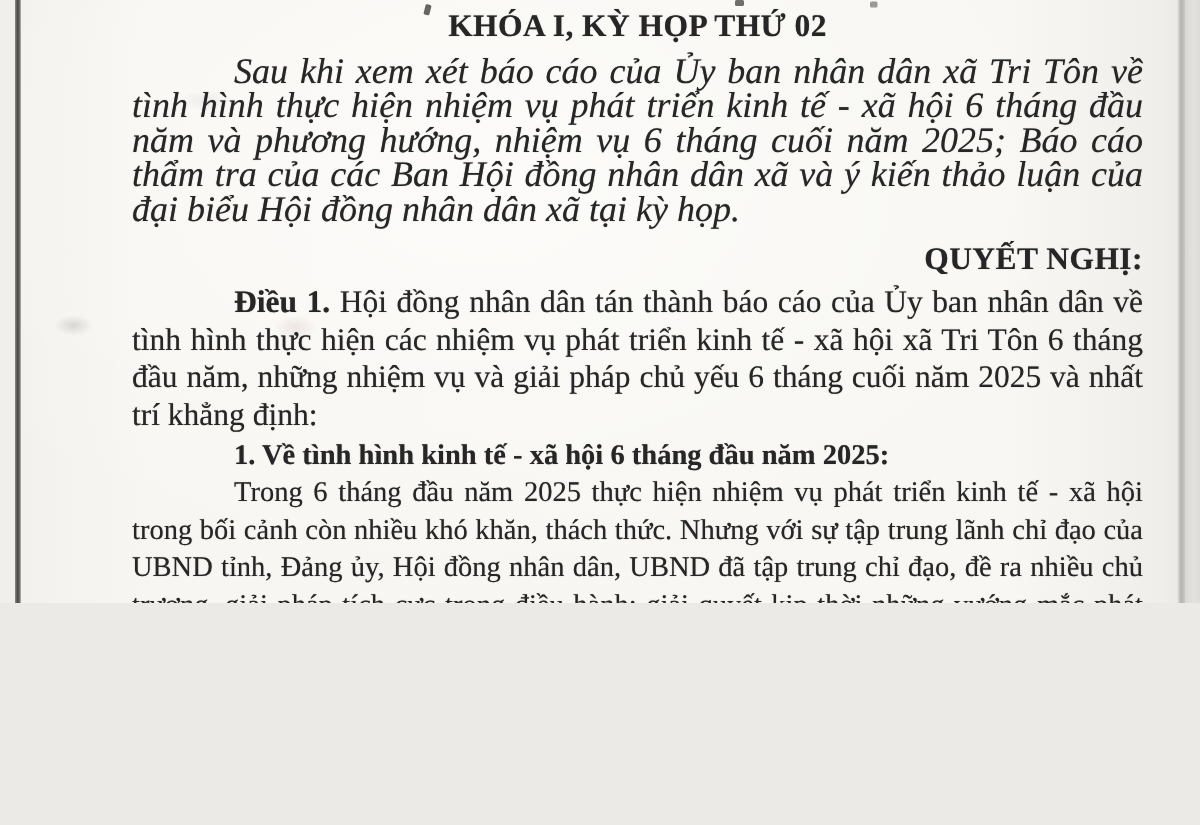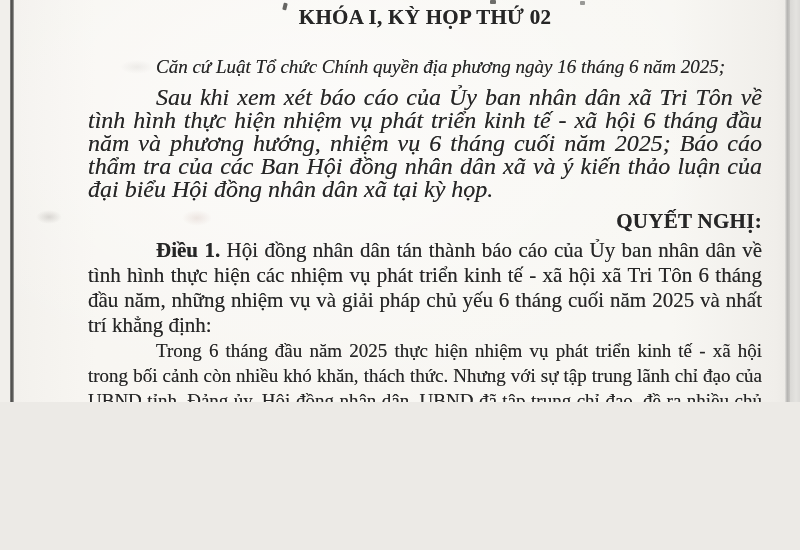--- a/index.html
+++ b/index.html
@@ -120,25 +120,25 @@
   <div class="speck speck-b"></div>
   <div class="speck speck-c"></div>
   <div class="smudge smudge-a"></div>
   <div class="smudge smudge-b"></div>
   <div class="smudge smudge-c"></div>
 
   <div class="content">
 
     <h1 class="session-header">KHÓA I, KỲ HỌP THỨ 02</h1>
 
-    <p class="legal-basis">Căn cứ Luật Tổ chức Chính quyền địa phương ngày 16 tháng 6 năm 2025;</p>
 
     <p class="preamble">Sau khi xem xét báo cáo của Ủy ban nhân dân xã Tri Tôn về tình hình thực hiện nhiệm vụ phát triển kinh tế - xã hội 6 tháng đầu năm và phương hướng, nhiệm vụ 6 tháng cuối năm 2025; Báo cáo thẩm tra của các Ban Hội đồng nhân dân xã và ý kiến thảo luận của đại biểu Hội đồng nhân dân xã tại kỳ họp.</p>
 
     <h2 class="resolution-heading">QUYẾT NGHỊ:</h2>
 
     <p class="article-paragraph"><span class="article-label">Điều 1.</span><span> Hội đồng nhân dân tán thành báo cáo của Ủy ban nhân dân về tình hình thực hiện các nhiệm vụ phát triển kinh tế - xã hội xã Tri Tôn 6 tháng đầu năm, những nhiệm vụ và giải pháp chủ yếu 6 tháng cuối năm 2025 và nhất trí khẳng định:</span></p>
 
+    <p class="section-heading">1. Về tình hình kinh tế - xã hội 6 tháng đầu năm 2025:</p>
 
     <p class="section-body">Trong 6 tháng đầu năm 2025 thực hiện nhiệm vụ phát triển kinh tế - xã hội trong bối cảnh còn nhiều khó khăn, thách thức. Nhưng với sự tập trung lãnh chỉ đạo của UBND tỉnh, Đảng ủy, Hội đồng nhân dân, UBND đã tập trung chỉ đạo, đề ra nhiều chủ trương, giải pháp tích cực trong điều hành; giải quyết kịp thời những vướng mắc phát sinh trên nhiều lĩnh vực, đạt được những kết quả quan trọng. Tình hình kinh tế - xã hội của xã tiếp tục phát triển ổn định. Lĩnh vực sản xuất nông nghiệp tiếp tục phát triển ổn định và chuyển dịch theo đúng hướng; hoạt động thương mại dịch vụ tiếp tục tăng giá trị; thu ngân sách nhà nước 6 tháng đầu năm là 24 tỷ 038 triệu đồng, đạt 70,66% so với chỉ tiêu giao. Lĩnh vực văn hóa - xã hội đạt nhiều kết quả; Công tác bảo đảm an sinh xã hội tiếp tục được quan tâm, thực hiện kịp thời, đảm</p>
 
   </div>
 </div>
 
 </body></html>

